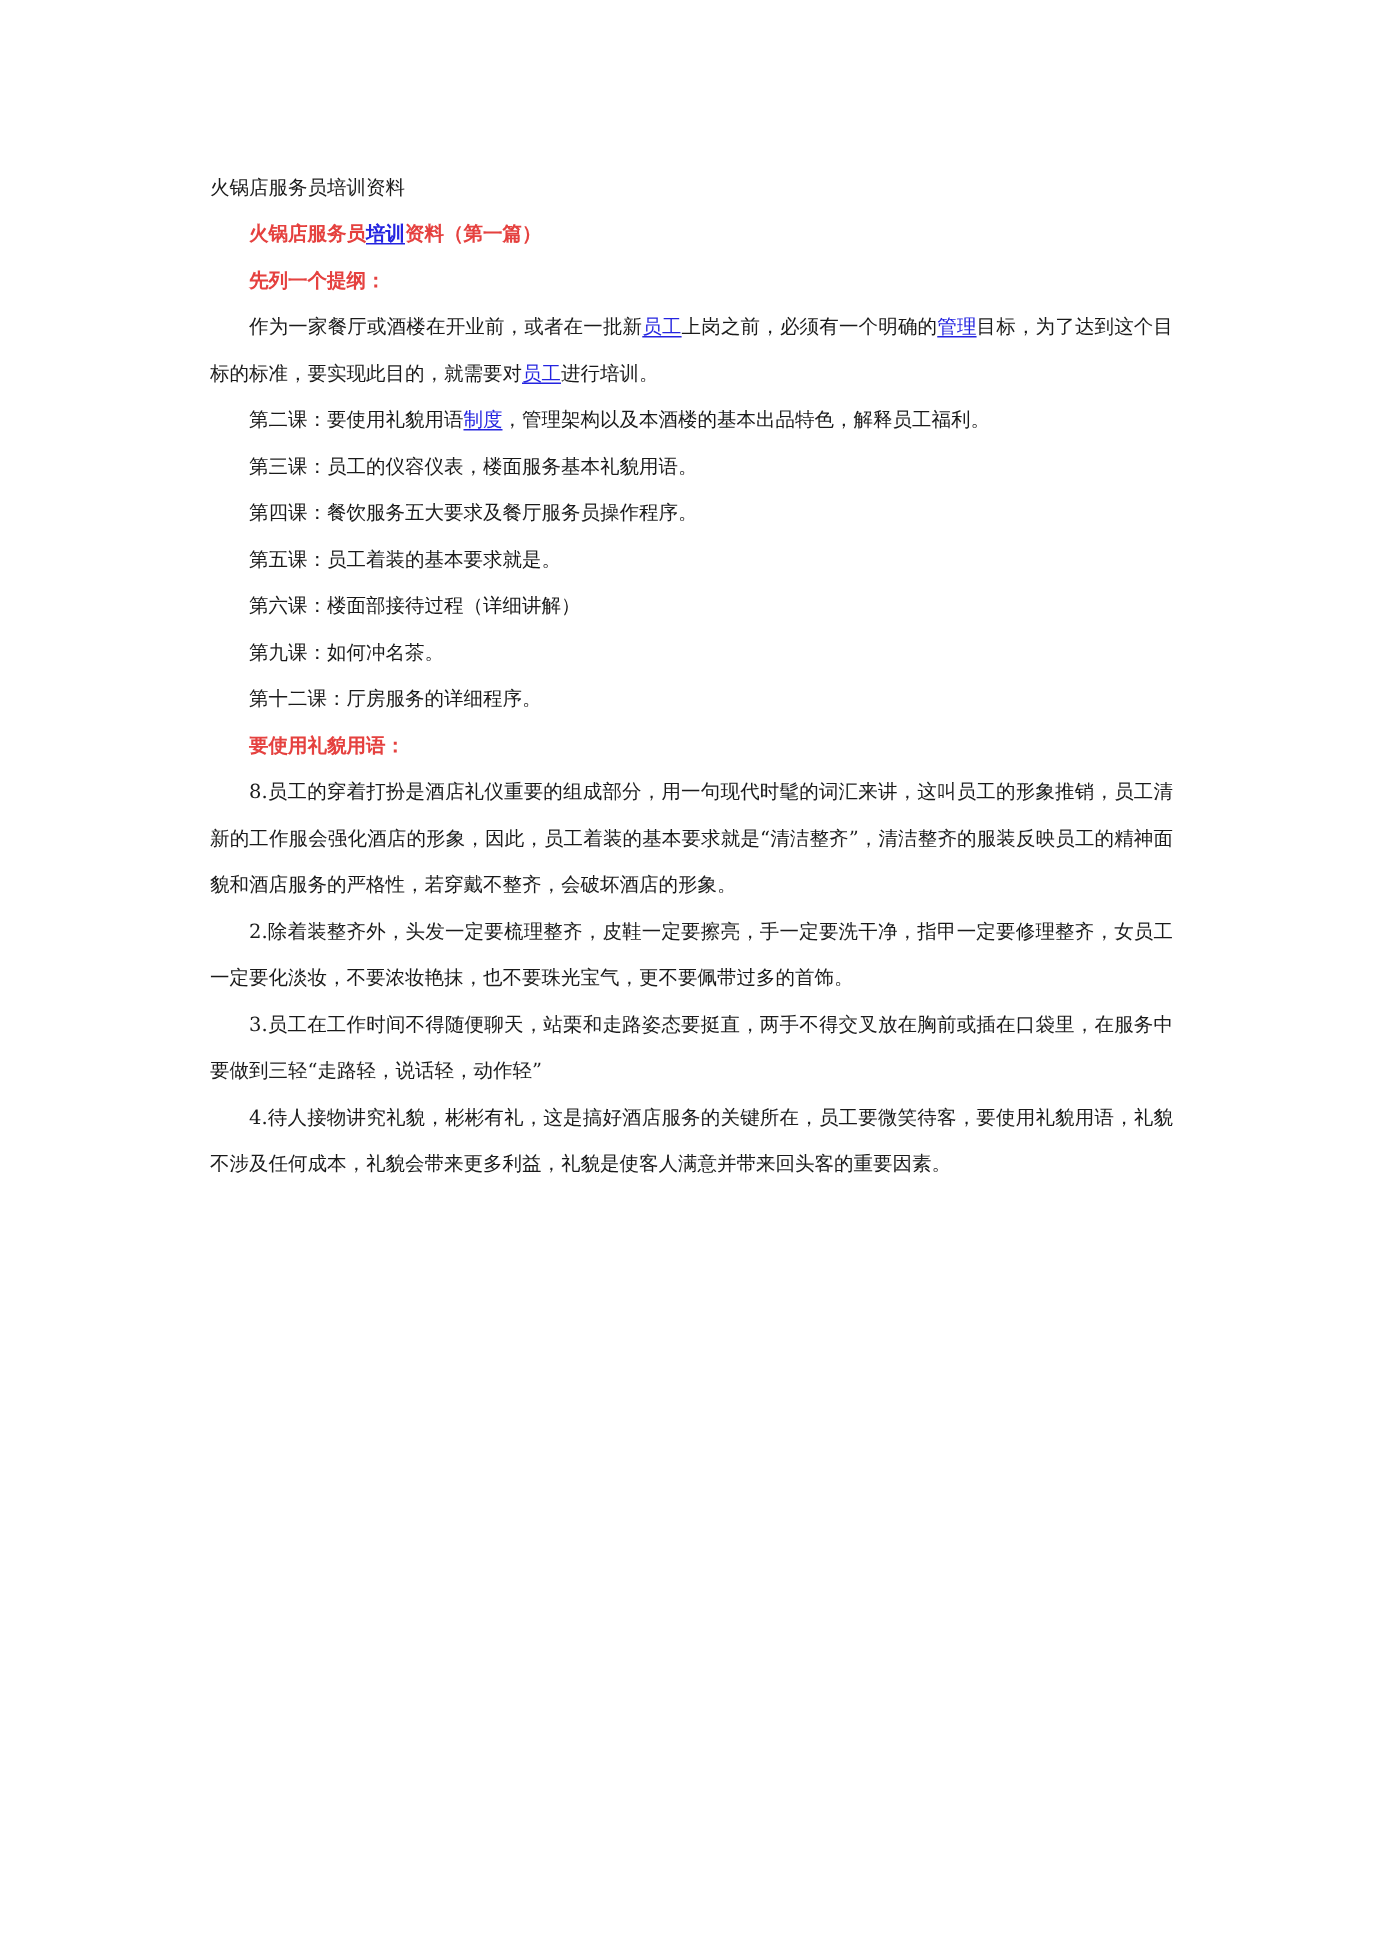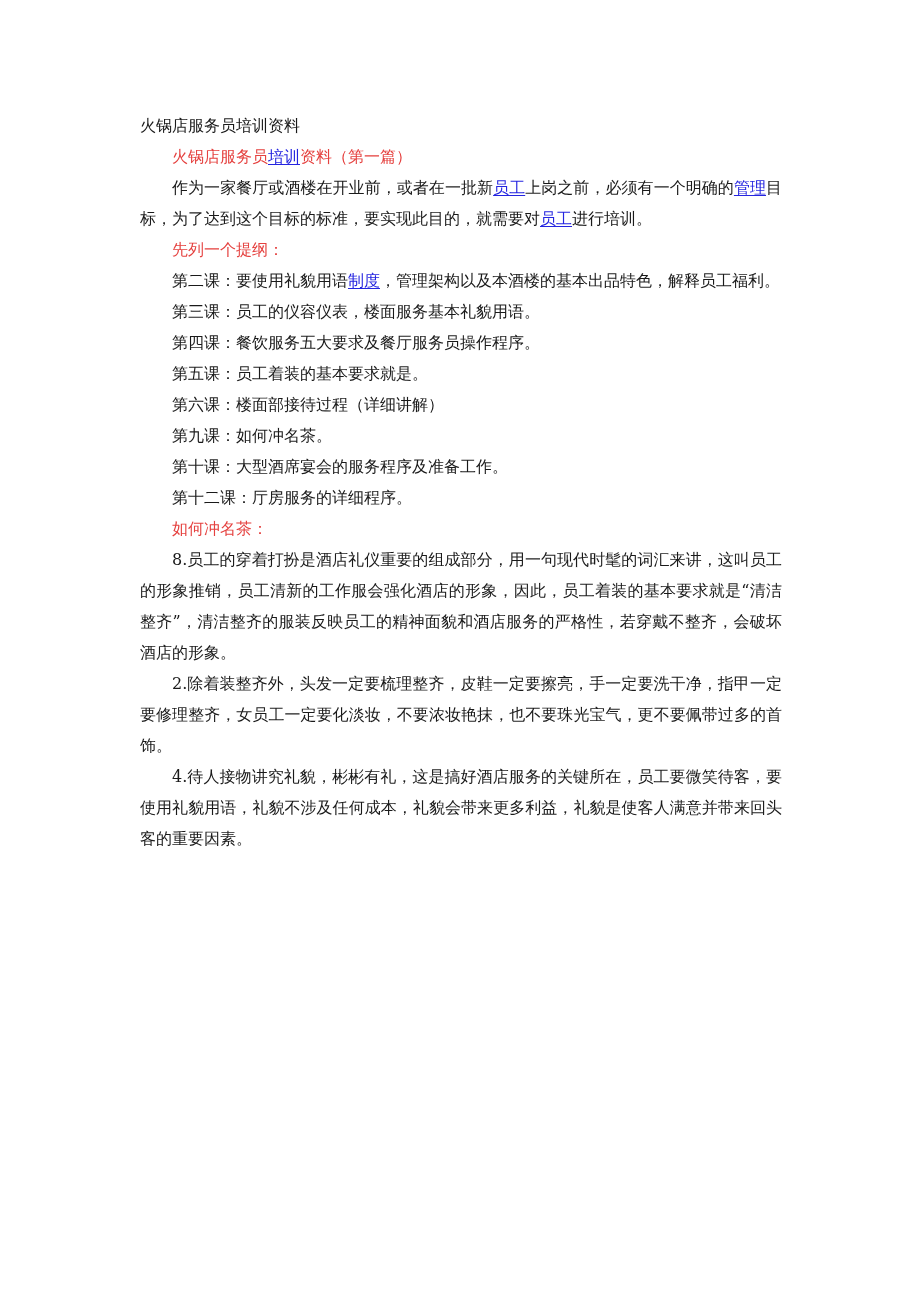--- a/index.html
+++ b/index.html
@@ -13,68 +13,68 @@
     position: relative;
     overflow: hidden;
     font-family: "DejaVu Serif", "Liberation Serif", serif;
     color: #1a1a1a;
   }
   .page {
     position: absolute;
     left: 140px;
     top: 110px;
     width: 642px;
-    font-size: 16px;
+    font-size: 13px;
     line-height: 31px;
     letter-spacing: 0px;
   }
   .p {
     margin: 0;
     padding: 0;
     text-align: justify;
     text-justify: inter-character;
   }
   .indent { text-indent: 2em; }
   .red {
     color: #e5413f;
-    font-weight: normal;
+    font-weight: bold;
   }
   .link {
     color: #2424e0;
     text-decoration: underline;
     text-underline-offset: 2px;
   }
 </style>
 </head>
 <body>
 
 <div class="page">
 
   <p class="p">火锅店服务员培训资料</p>
 
   <p class="p indent red">
     <span>火锅店服务员</span><a class="link">培训</a><span>资料（第一篇）</span>
   </p>
 
+  <p class="p indent red">先列一个提纲：</p>
+
   <p class="p indent">
     <span>作为一家餐厅或酒楼在开业前，或者在一批新</span><a class="link">员工</a><span>上岗之前，必须有一个明确的</span><a class="link">管理</a><span>目标，为了达到这个目标的标准，要实现此目的，就需要对</span><a class="link">员工</a><span>进行培训。</span>
   </p>
-
-  <p class="p indent red">先列一个提纲：</p>
 
   <p class="p indent">
     <span>第二课：要使用礼貌用语</span><a class="link">制度</a><span>，管理架构以及本酒楼的基本出品特色，解释员工福利。</span>
   </p>
   <p class="p indent">第三课：员工的仪容仪表，楼面服务基本礼貌用语。</p>
   <p class="p indent">第四课：餐饮服务五大要求及餐厅服务员操作程序。</p>
   <p class="p indent">第五课：员工着装的基本要求就是。</p>
   <p class="p indent">第六课：楼面部接待过程（详细讲解）</p>
   <p class="p indent">第九课：如何冲名茶。</p>
-  <p class="p indent">第十课：大型酒席宴会的服务程序及准备工作。</p>
   <p class="p indent">第十二课：厅房服务的详细程序。</p>
 
-  <p class="p indent red">如何冲名茶：</p>
+  <p class="p indent red">要使用礼貌用语：</p>
 
   <p class="p indent">8.员工的穿着打扮是酒店礼仪重要的组成部分，用一句现代时髦的词汇来讲，这叫员工的形象推销，员工清新的工作服会强化酒店的形象，因此，员工着装的基本要求就是“清洁整齐”，清洁整齐的服装反映员工的精神面貌和酒店服务的严格性，若穿戴不整齐，会破坏酒店的形象。</p>
   <p class="p indent">2.除着装整齐外，头发一定要梳理整齐，皮鞋一定要擦亮，手一定要洗干净，指甲一定要修理整齐，女员工一定要化淡妆，不要浓妆艳抹，也不要珠光宝气，更不要佩带过多的首饰。</p>
+  <p class="p indent">3.员工在工作时间不得随便聊天，站栗和走路姿态要挺直，两手不得交叉放在胸前或插在口袋里，在服务中要做到三轻“走路轻，说话轻，动作轻”</p>
   <p class="p indent">4.待人接物讲究礼貌，彬彬有礼，这是搞好酒店服务的关键所在，员工要微笑待客，要使用礼貌用语，礼貌不涉及任何成本，礼貌会带来更多利益，礼貌是使客人满意并带来回头客的重要因素。</p>
 
 </div>
 
 </body></html>

